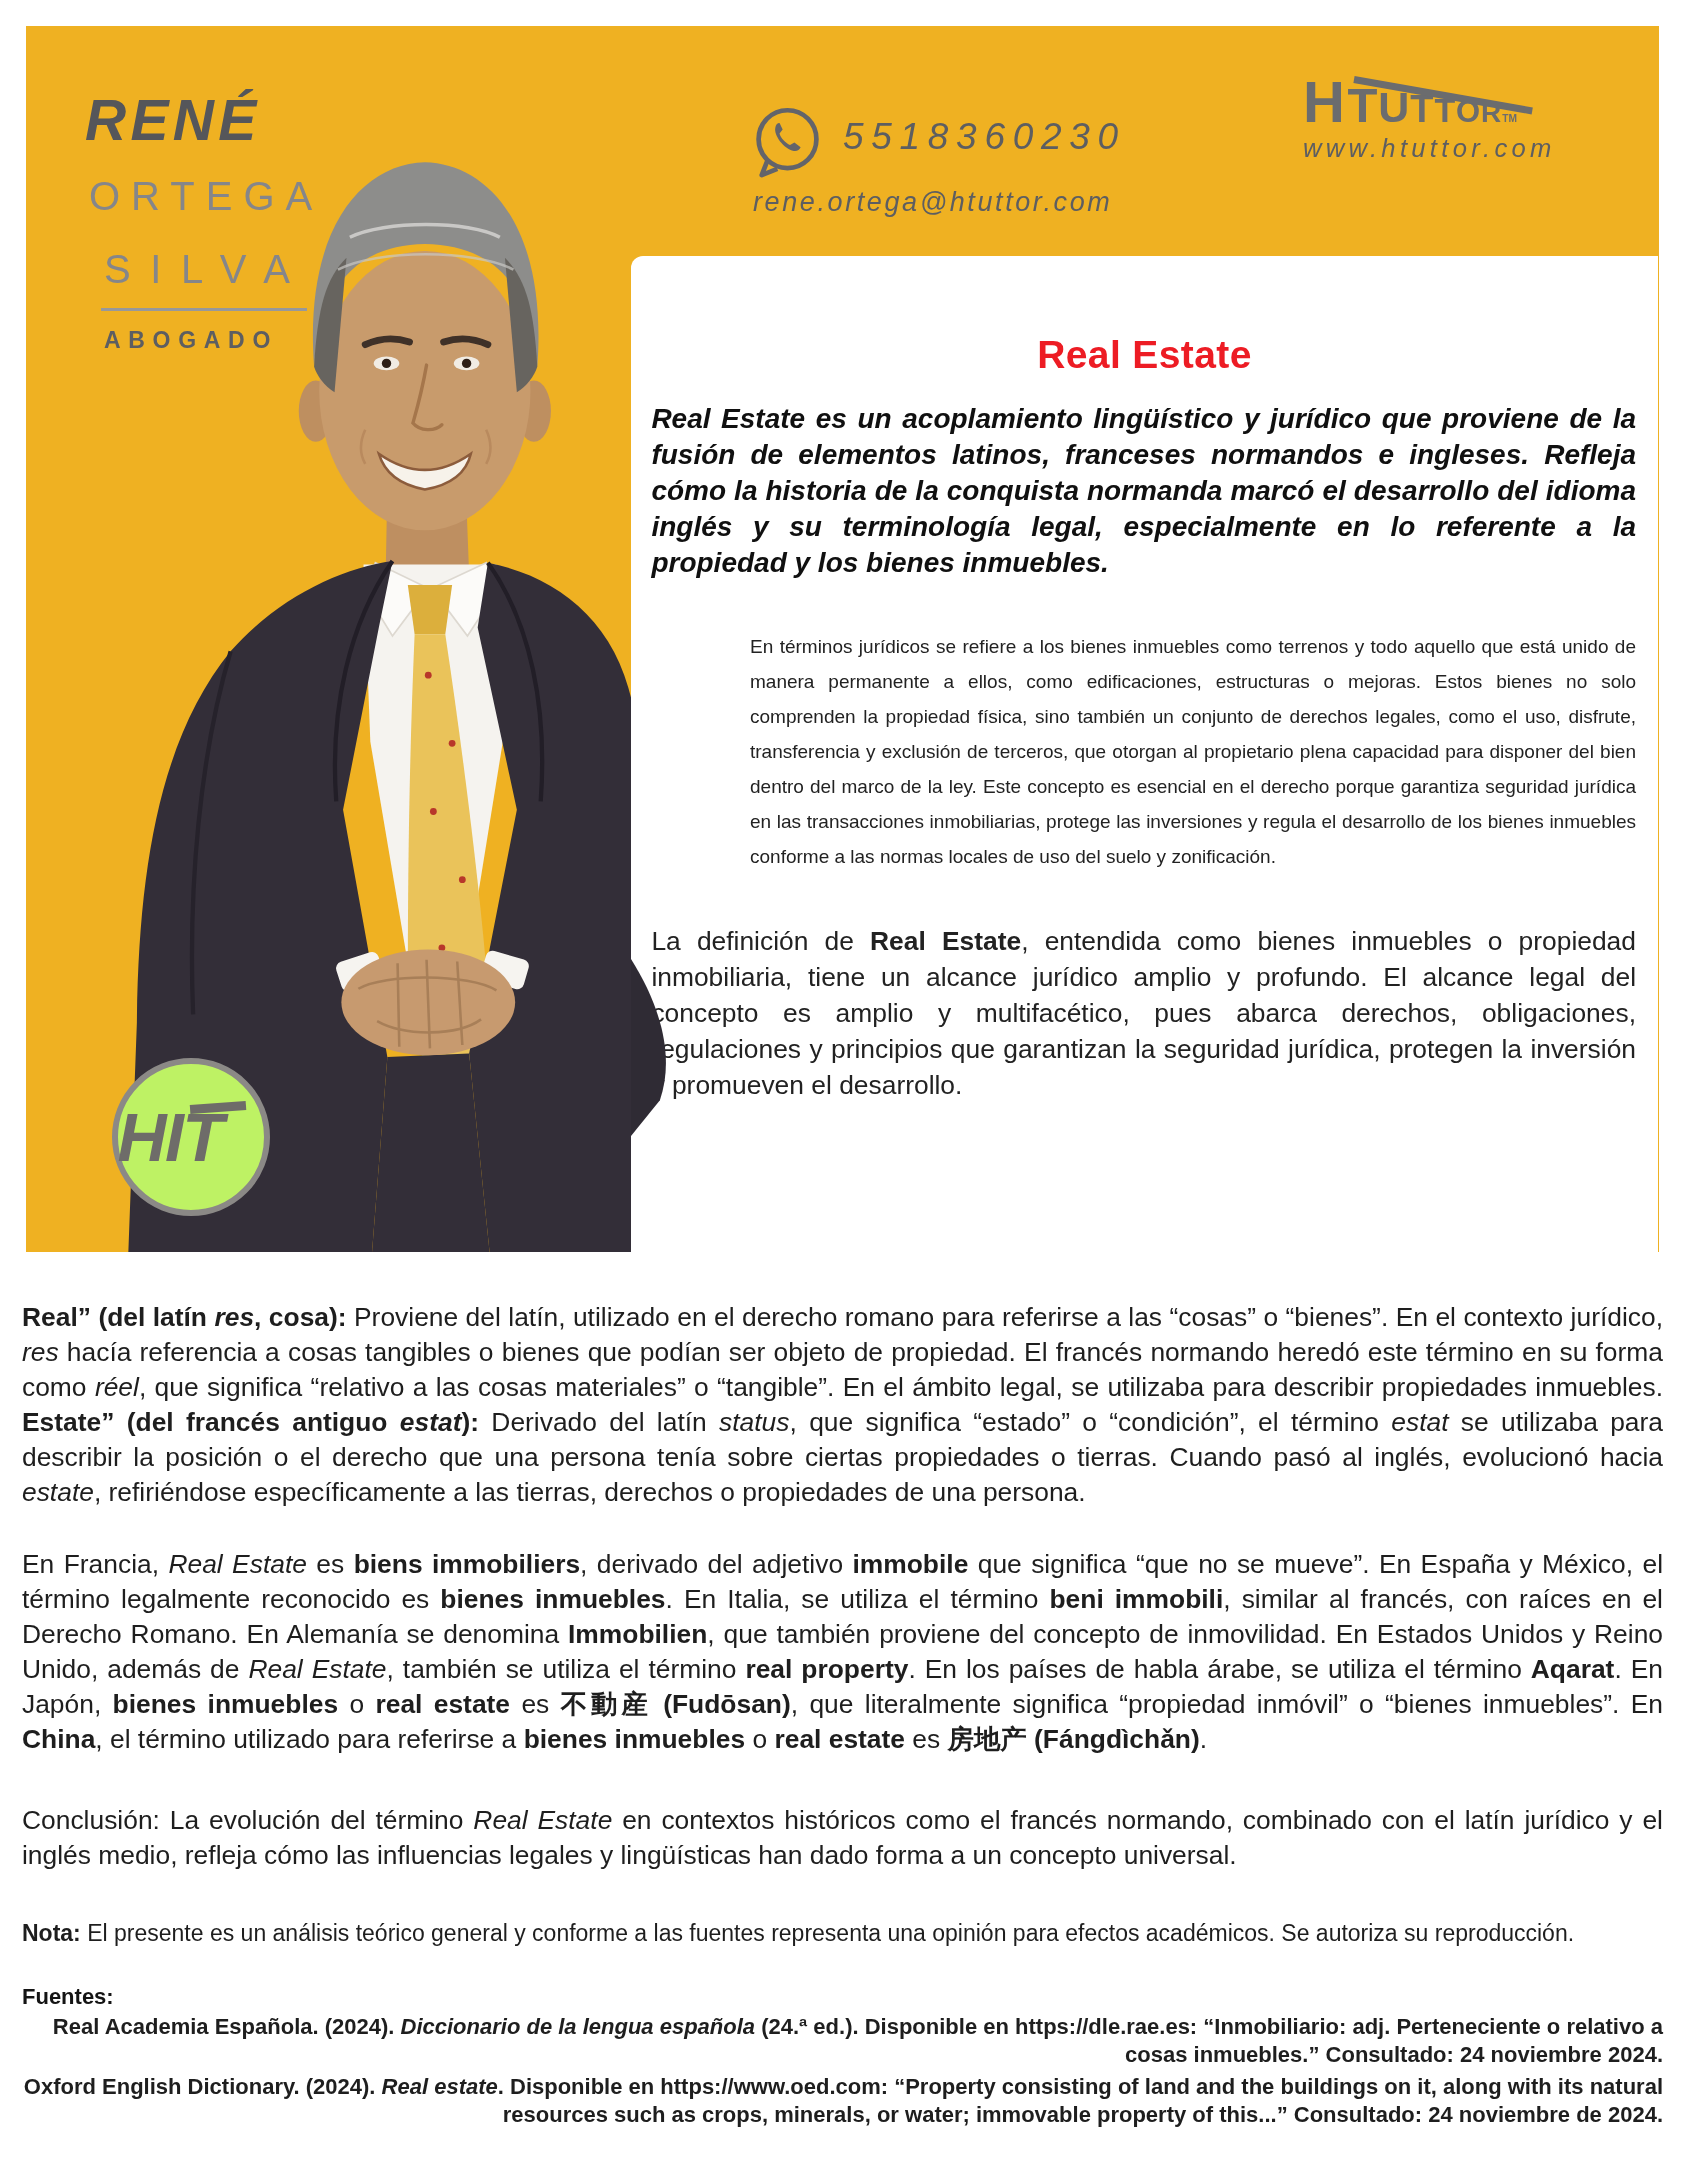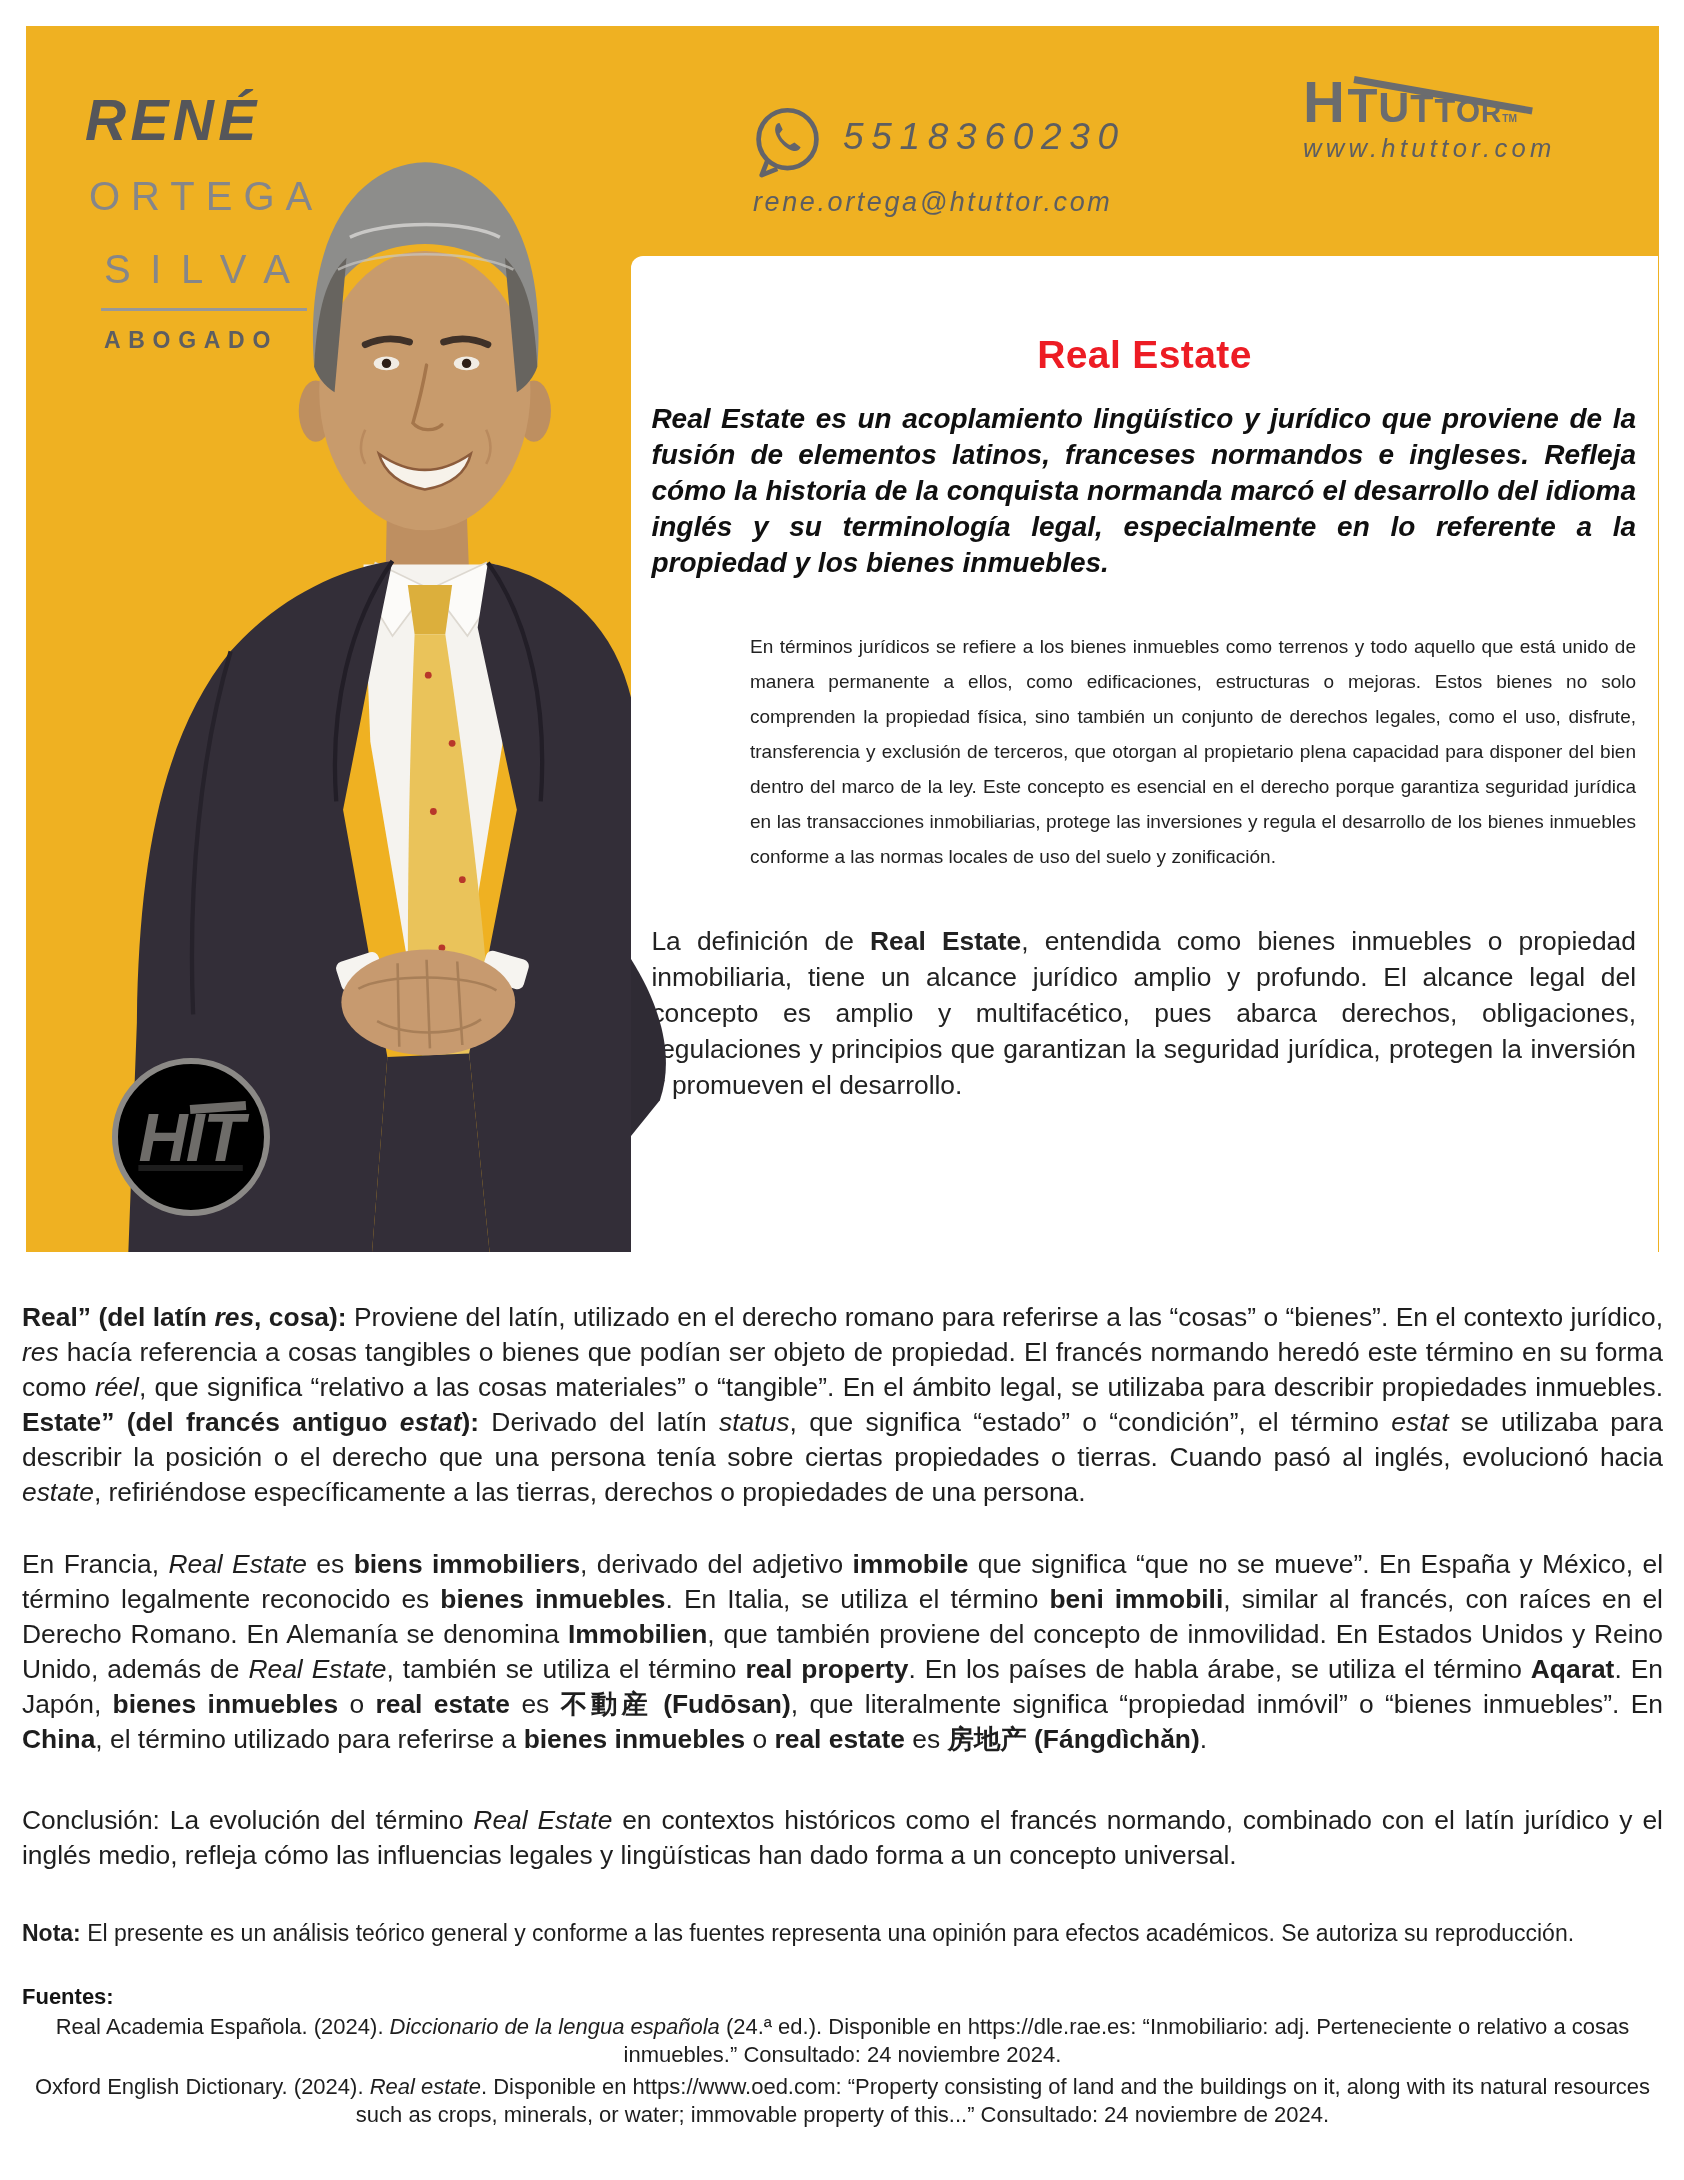--- a/index.html
+++ b/index.html
@@ -33,22 +33,22 @@
   .l3{font-size:34px;margin-left:0.9px;}
   .l4{font-size:31px;margin-left:0.9px;}
   .l5{font-size:28px;margin-left:0.9px;}
   .tm{font-size:10.2px;margin-left:1px;}
   .website{margin-top:3px;font-size:25.6px;font-style:italic;letter-spacing:4.3px;color:#5d5e61;}
 
   
   .photo-wrap{position:absolute;left:25.6px;top:25.6px;width:606px;height:1226px;z-index:1;}
   .photo-wrap svg{display:block;width:606px;height:1226px;}
   .hit-badge{position:absolute;left:86px;top:1032px;width:158px;height:158px;border-radius:50%;
-             background:#000000;border:6px solid #8b8986;box-sizing:border-box;
-             display:flex;align-items:center;justify-content:center;z-index:2;text-decoration:underline;}
+             background:#bef264;border:6px solid #8b8986;box-sizing:border-box;
+             display:flex;align-items:center;justify-content:flex-start;z-index:2;}
   .hit-badge span{font-size:68px;font-weight:bold;font-style:italic;color:#6e6c69;letter-spacing:-1.7px;}
   .hit-bar{position:absolute;left:72px;top:39px;width:56px;height:8.5px;background:#6e6c69;transform:rotate(-4deg);}
   .elbow{position:absolute;left:631px;top:954px;width:51px;height:187px;z-index:3;}
 
   
   .card{position:absolute;left:631px;top:256px;width:1027px;height:996px;background:#ffffff;
         border-top-left-radius:12px;z-index:2;box-sizing:border-box;}
   .title{margin:77px 0 0 0;text-align:center;font-size:39px;font-weight:bold;color:#ED1C24;letter-spacing:0.4px;}
   .intro{margin:24px 22px 0 20.4px;font-size:28px;line-height:36px;font-weight:bold;font-style:italic;
          text-align:justify;color:#101010;}
@@ -56,21 +56,21 @@
   .body2{margin:49px 22px 0 20.4px;font-size:26.4px;line-height:36px;text-align:justify;color:#222222;}
 
   
   .sections{position:absolute;left:22px;top:1300px;width:1641px;z-index:1;}
   .sect{margin:0;font-size:26.4px;line-height:35px;text-align:justify;color:#1e1e1e;}
   .langs{margin-top:37px;}
   .concl{margin-top:46px;}
   .nota{margin-top:46px;font-size:23px;line-height:29px;text-align:left;}
   .fuentes{margin-top:36px;}
   .ftitle{font-size:22px;font-weight:bold;color:#141414;}
-  .fitem{margin:3.4px 0 0 0;font-size:22px;line-height:28px;text-align:center;color:#1e1e1e;}
+  .fitem{margin:3.4px 0 0 0;font-size:22px;line-height:28px;text-align:right;color:#1e1e1e;font-weight:bold;}
 </style>
 </head>
 <body>
 
 <div class="page">
 
   <div class="banner"></div>
 
   <div class="n1">RENÉ</div>
   <div class="n2">ORTEGA</div>

